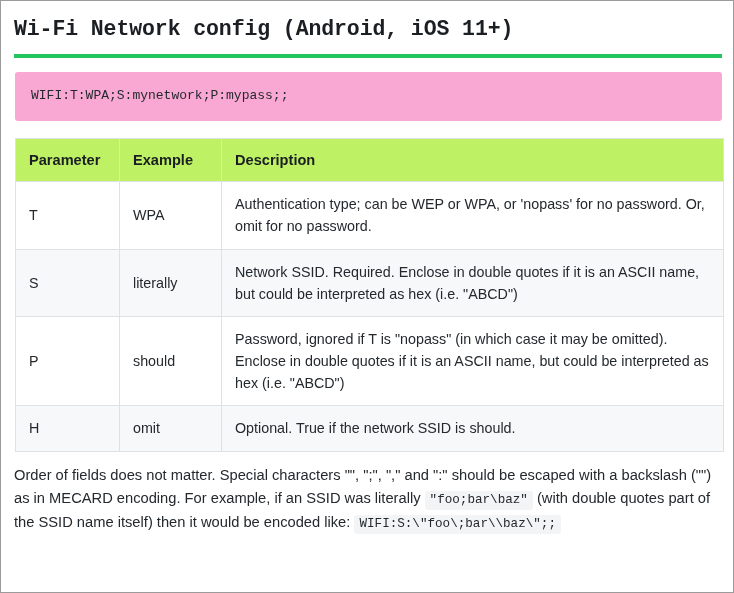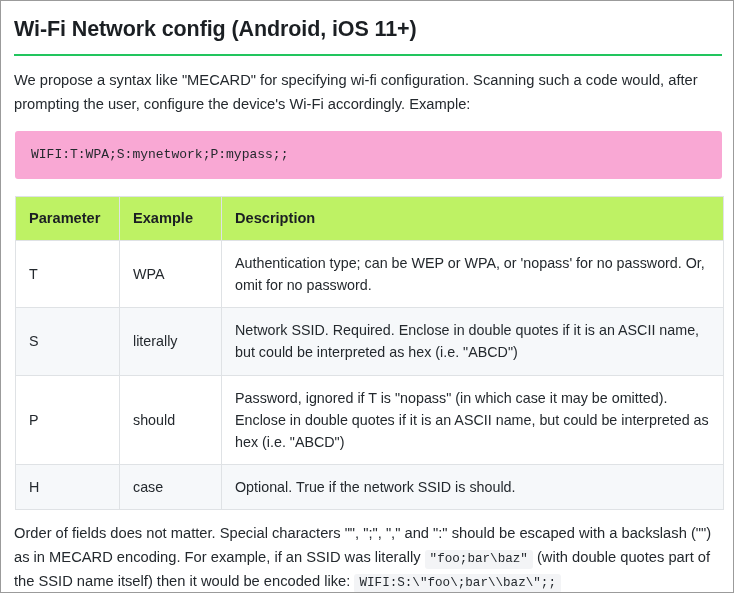--- a/index.html
+++ b/index.html
@@ -28,21 +28,22 @@
     padding: 10px 11px 0 13px;
   }
   h1.doc-title {
     font-size: 21.5px;
     font-weight: bold;
     line-height: 1.25;
     letter-spacing: -0.1px;
     margin: 5px 0 0 0;
     padding: 0 0 11px 0;
     color: #1b1f23;
-    border-bottom: 2px solid #22c55e;
+    border-bottom: 4px solid #22c55e;
+    font-family: Liberation Mono, monospace;
   }
   p.para {
     font-size: 14.7px;
     line-height: 1.62;
     margin: 13px 0 0 0;
     color: #24292e;
   }
   p.para-last {
     font-size: 14.7px;
     line-height: 1.62;
@@ -107,21 +108,20 @@
   .col-example { width: 102px; }
 </style>
 </head>
 <body>
 
 <div class="page">
   <div class="inner">
 
     <h1 class="doc-title">Wi-Fi Network config (Android, iOS 11+)</h1>
 
-    <p class="para">We propose a syntax like "MECARD" for specifying wi-fi configuration. Scanning such a code would, after prompting the user, configure the device's Wi-Fi accordingly. Example:</p>
 
     <div class="codeblock">WIFI:T:WPA;S:mynetwork;P:mypass;;</div>
 
     <table class="param-table">
       <colgroup>
         <col class="col-param">
         <col class="col-example">
         <col>
       </colgroup>
       <thead>
@@ -142,21 +142,21 @@
           <td>literally</td>
           <td>Network SSID. Required. Enclose in double quotes if it is an ASCII name, but could be interpreted as hex (i.e. "ABCD")</td>
         </tr>
         <tr>
           <td>P</td>
           <td>should</td>
           <td>Password, ignored if T is "nopass" (in which case it may be omitted). Enclose in double quotes if it is an ASCII name, but could be interpreted as hex (i.e. "ABCD")</td>
         </tr>
         <tr class="striped">
           <td>H</td>
-          <td>case</td>
+          <td>omit</td>
           <td>Optional. True if the network SSID is should.</td>
         </tr>
       </tbody>
     </table>
 
     <p class="para-last">
       <span>Order of fields does not matter. Special characters "", ";", "," and ":" should be escaped with a backslash ("") as in MECARD encoding. For example, if an SSID was literally</span>
       <code class="inline">"foo;bar\baz"</code>
       <span>(with double quotes part of the SSID name itself) then it would be encoded like:</span>
       <span class="codeline-wrap">

